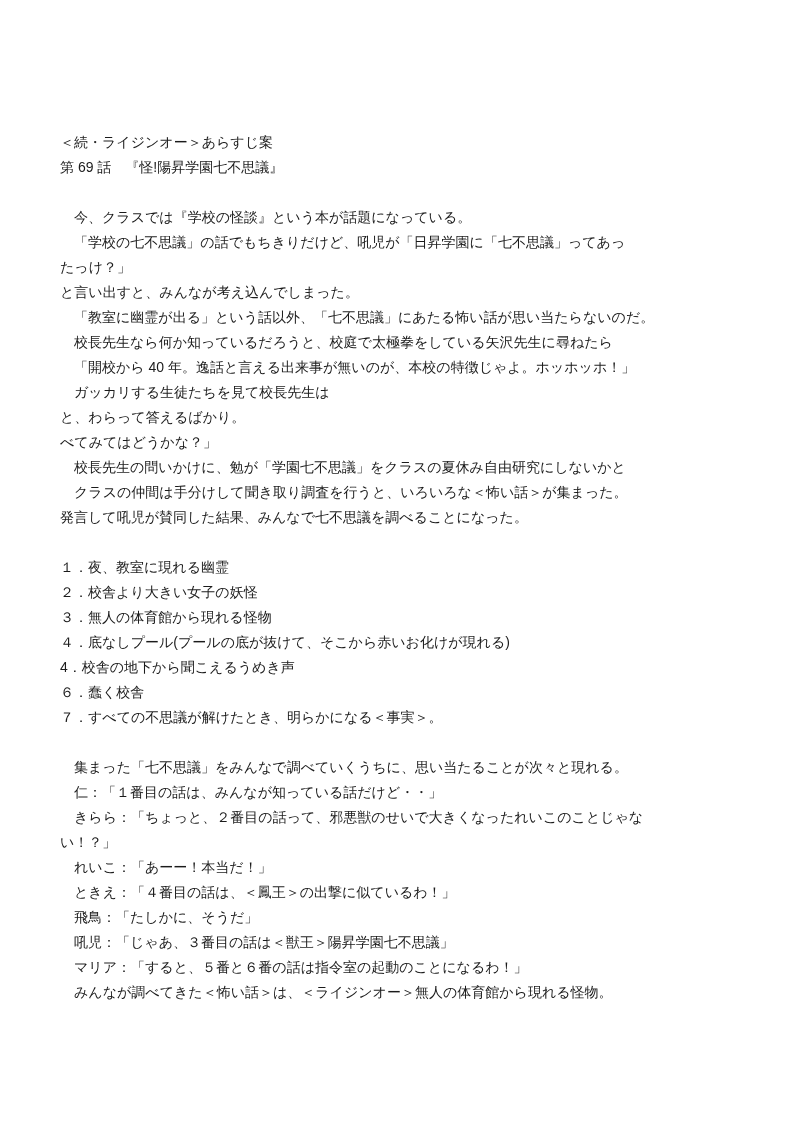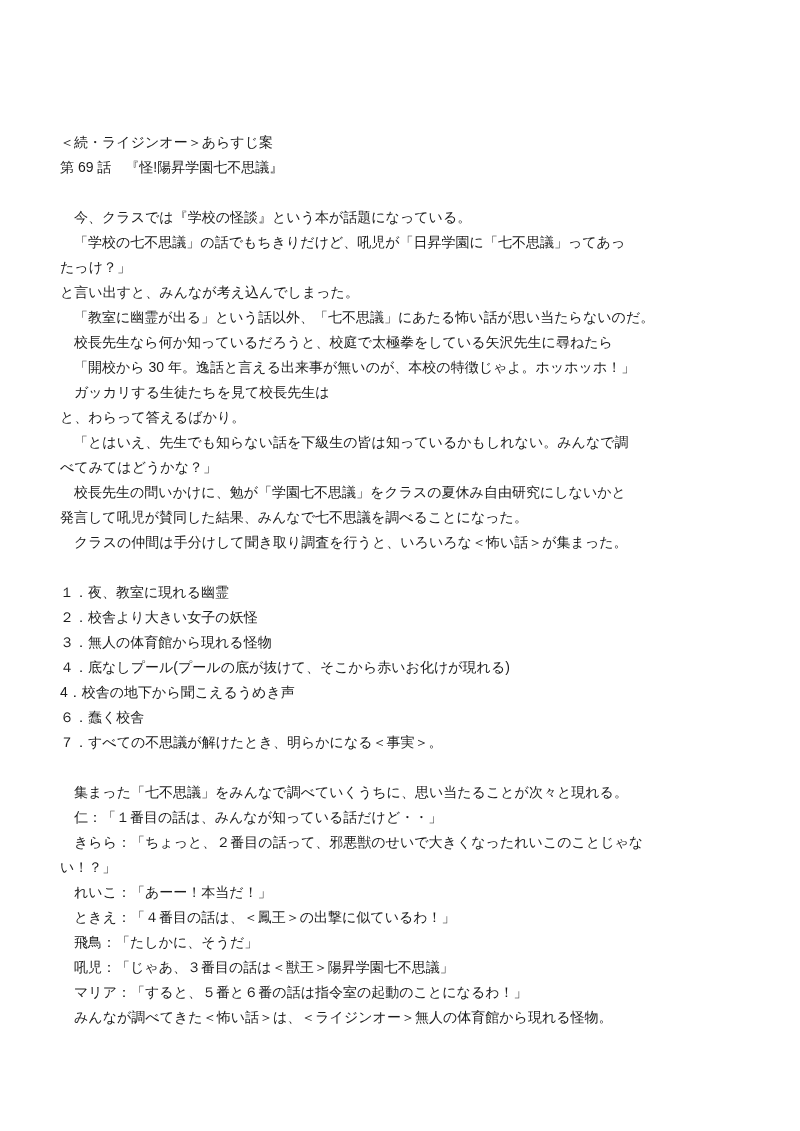--- a/index.html
+++ b/index.html
@@ -40,28 +40,27 @@
 
   <div class="blank"></div>
 
   <div>
     <div class="line">　今、クラスでは『学校の怪談』という本が話題になっている。</div>
     <div class="line">　「学校の七不思議」の話でもちきりだけど、吼児が「日昇学園に「七不思議」ってあっ</div>
     <div class="line">たっけ？」</div>
     <div class="line">と言い出すと、みんなが考え込んでしまった。</div>
     <div class="line">　「教室に幽霊が出る」という話以外、「七不思議」にあたる怖い話が思い当たらないのだ。</div>
     <div class="line">　校長先生なら何か知っているだろうと、校庭で太極拳をしている矢沢先生に尋ねたら</div>
-    <div class="line">　「開校から 30 年。逸話と言える出来事が無いのが、本校の特徴じゃよ。ホッホッホ！」</div>
+    <div class="line">　「開校から 40 年。逸話と言える出来事が無いのが、本校の特徴じゃよ。ホッホッホ！」</div>
     <div class="line">　ガッカリする生徒たちを見て校長先生は</div>
     <div class="line">と、わらって答えるばかり。</div>
-    <div class="line">　「とはいえ、先生でも知らない話を下級生の皆は知っているかもしれない。みんなで調</div>
     <div class="line">べてみてはどうかな？」</div>
     <div class="line">　校長先生の問いかけに、勉が「学園七不思議」をクラスの夏休み自由研究にしないかと</div>
+    <div class="line">　クラスの仲間は手分けして聞き取り調査を行うと、いろいろな＜怖い話＞が集まった。</div>
     <div class="line">発言して吼児が賛同した結果、みんなで七不思議を調べることになった。</div>
-    <div class="line">　クラスの仲間は手分けして聞き取り調査を行うと、いろいろな＜怖い話＞が集まった。</div>
   </div>
 
   <div class="blank"></div>
 
   <div>
     <div class="line">１．夜、教室に現れる幽霊</div>
     <div class="line">２．校舎より大きい女子の妖怪</div>
     <div class="line">３．無人の体育館から現れる怪物</div>
     <div class="line">４．底なしプール(プールの底が抜けて、そこから赤いお化けが現れる)</div>
     <div class="line">4．校舎の地下から聞こえるうめき声</div>

